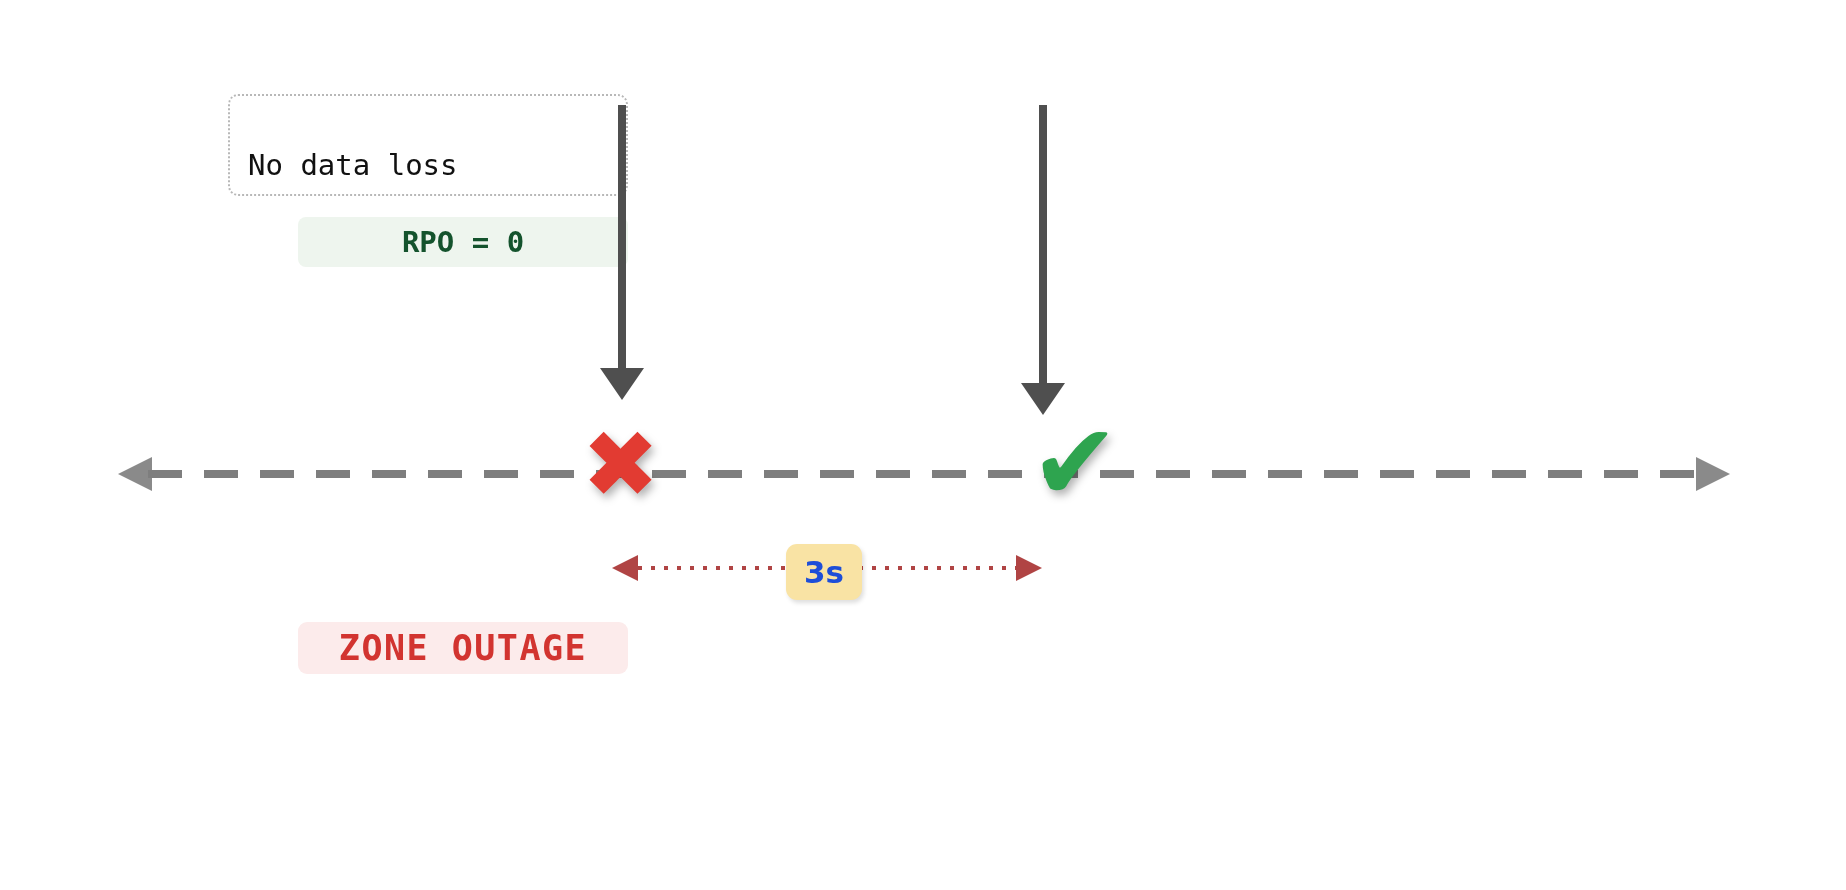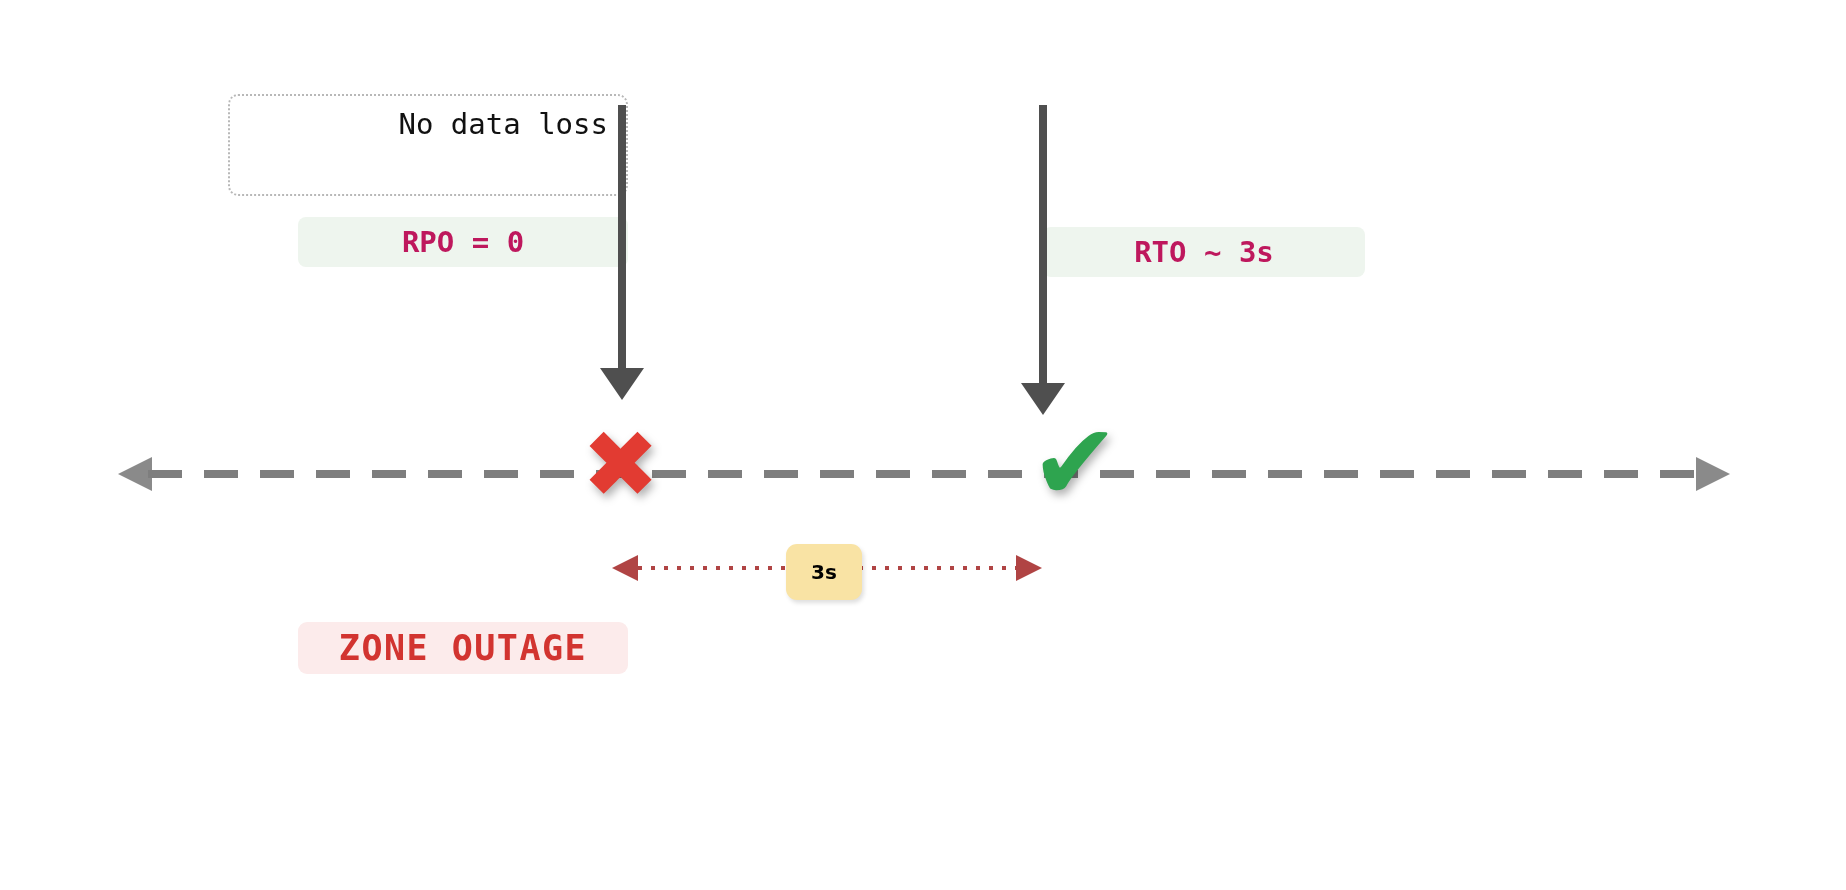--- a/index.html
+++ b/index.html
@@ -20,21 +20,20 @@
   }
 
   
   .callout {
     position: absolute;
     border: 2px dotted #b8b8b8;
     border-radius: 10px;
     background: #ffffff;
     box-sizing: border-box;
     display: flex;
-    flex-direction: column;
     justify-content: space-between;
     align-items: center;
     padding: 8px 18px;
   }
   .callout .line {
     font-family: "DejaVu Sans Mono", "Liberation Mono", monospace;
     font-size: 29px;
     line-height: 1.42;
     color: #111111;
     white-space: pre;
@@ -70,21 +69,21 @@
     border-radius: 8px;
     display: flex;
     align-items: center;
     justify-content: center;
     box-sizing: border-box;
   }
   .metric-badge .metric-text {
     font-family: "DejaVu Sans Mono", "Liberation Mono", monospace;
     font-size: 29px;
     font-weight: bold;
-    color: #be185d;
+    color: #14532d;
     white-space: pre;
   }
   #badge-rpo {
     left: 298px;
     top: 217px;
     width: 330px;
     height: 50px;
   }
   #badge-rto {
     left: 1043px;
@@ -258,43 +257,40 @@
     height: 56px;
     background: #f9e3a4;
     border-radius: 11px;
     display: flex;
     align-items: center;
     justify-content: center;
     box-shadow: 2px 3px 4px rgba(0,0,0,0.13);
   }
   #measure-label .m-text {
     font-family: "DejaVu Sans", "Liberation Sans", sans-serif;
-    font-size: 20px;
+    font-size: 31px;
     font-weight: bold;
-    color: #000000;
+    color: #1d4ed8;
     white-space: pre;
   }
 </style>
 </head>
 <body>
 
 <div id="canvas">
 
   <div class="callout" id="callout-no-data-loss">
     <div class="line">No data loss</div>
   </div>
 
 
   <div class="metric-badge" id="badge-rpo">
     <span class="metric-text">RPO = 0</span>
   </div>
 
-  <div class="metric-badge" id="badge-rto">
-    <span class="metric-text">RTO ~ 3s</span>
-  </div>
 
   <div class="v-arrow" id="arrow-outage">
     <div class="shaft"></div>
     <div class="head"></div>
   </div>
 
   <div class="v-arrow" id="arrow-recovery">
     <div class="shaft"></div>
     <div class="head"></div>
   </div>

